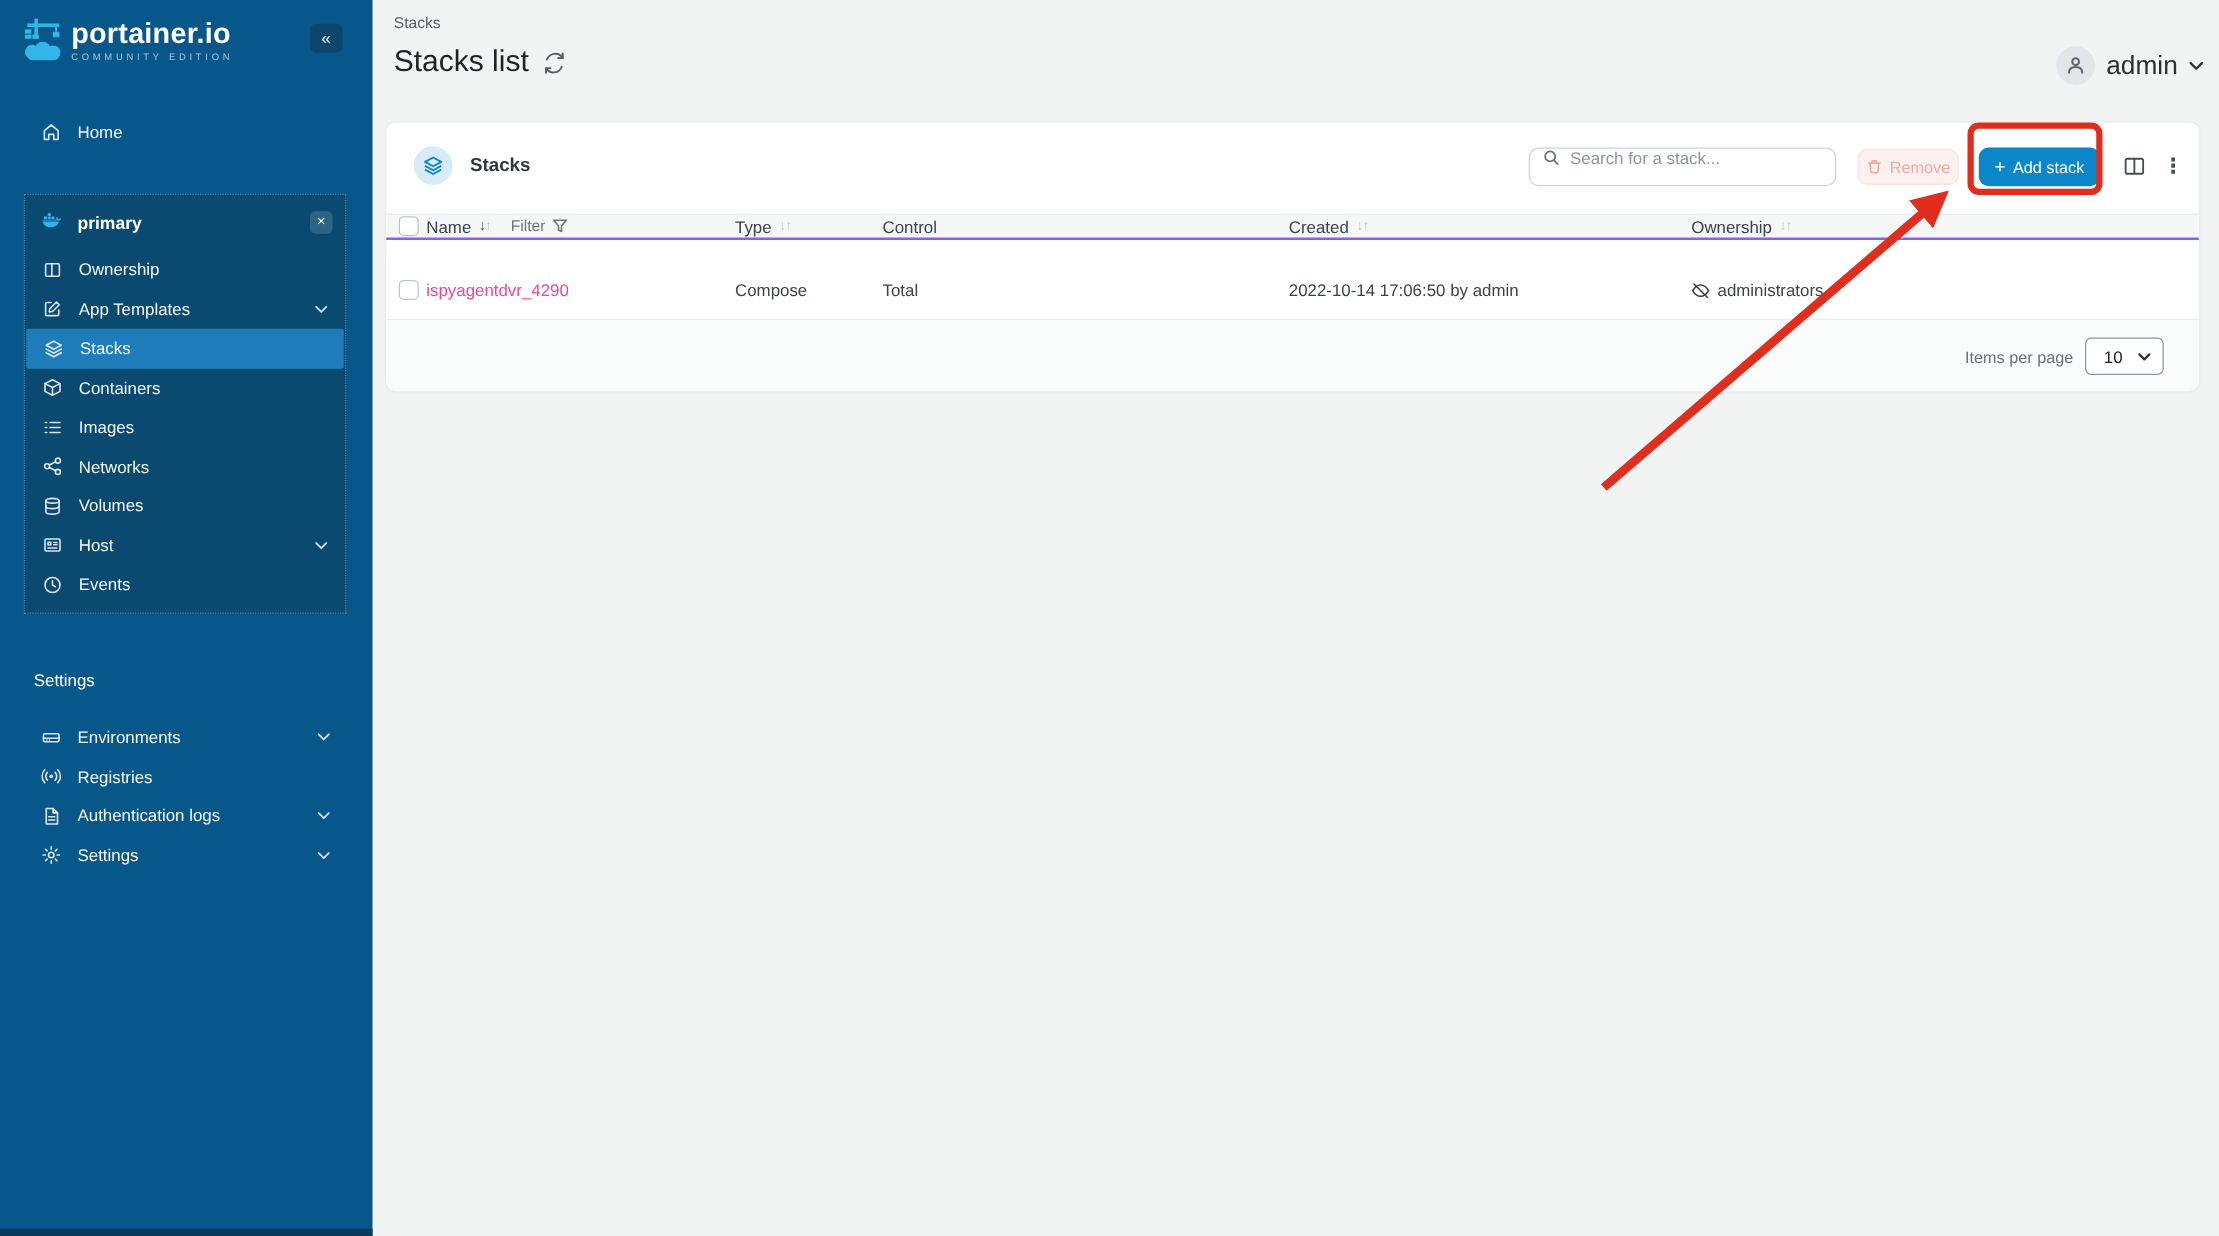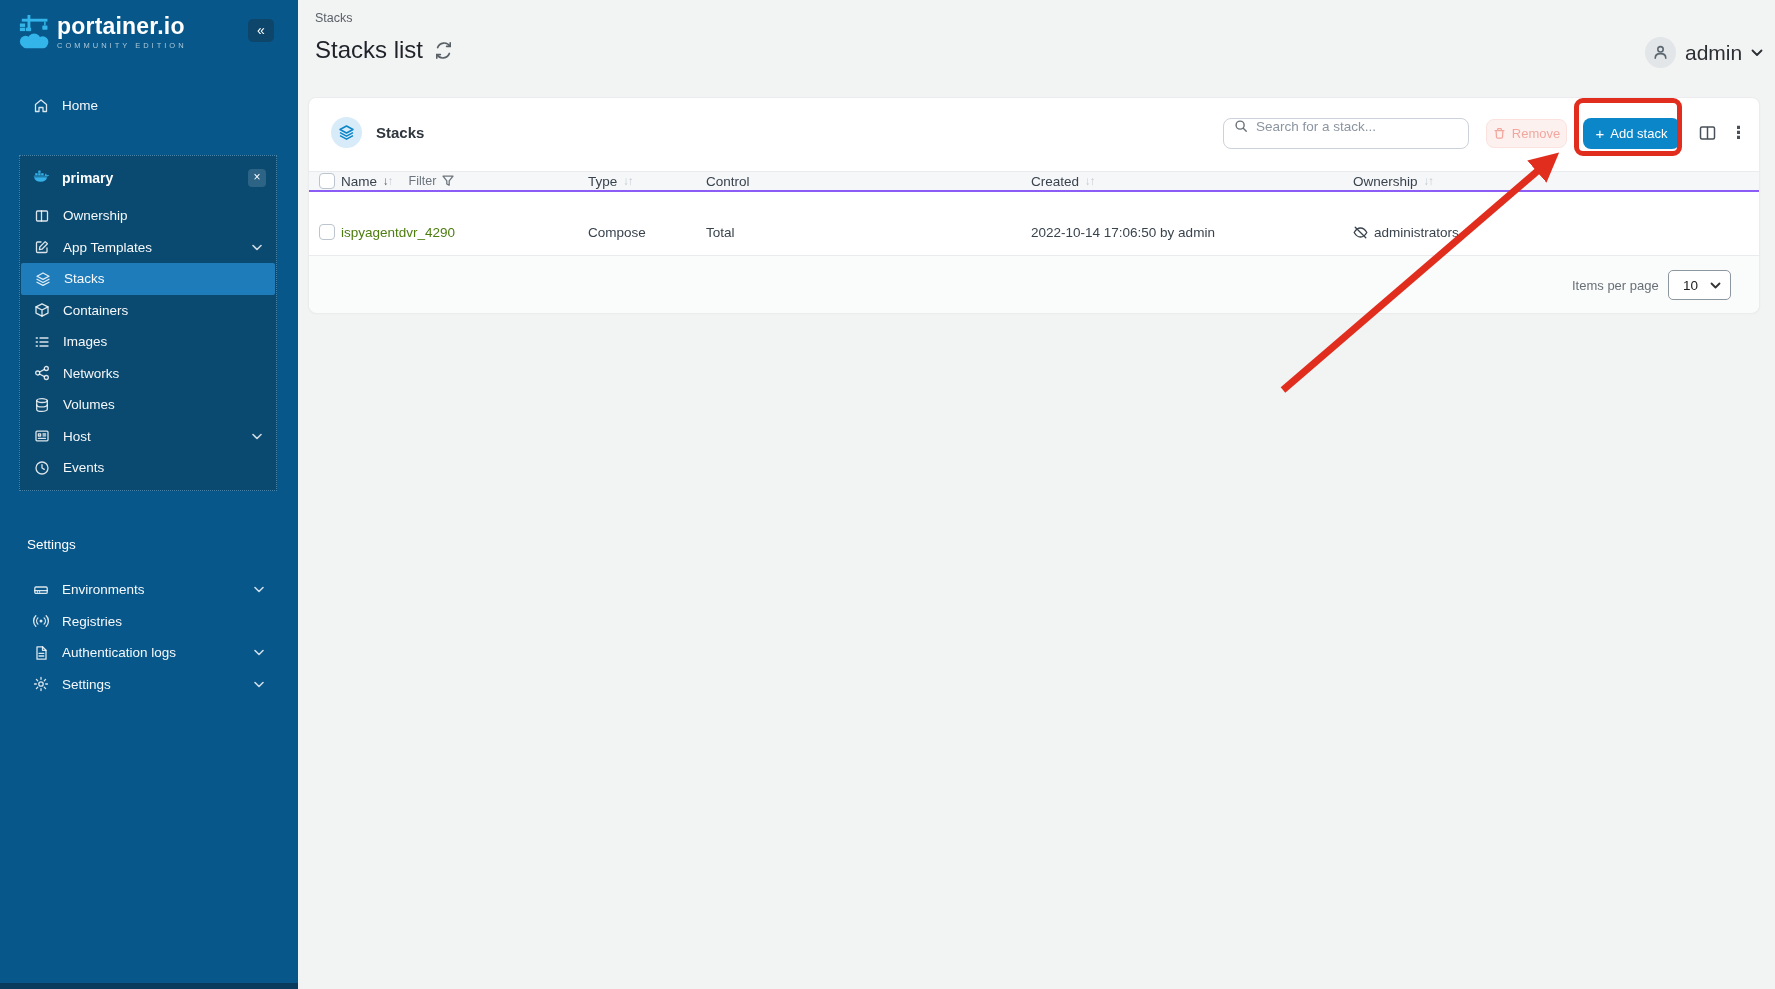--- a/index.html
+++ b/index.html
@@ -60,21 +60,21 @@
   .thead { position:absolute; left:0; top:73px; width:100%; height:21px; background:#f6f7f9; border-top:1px solid #e9ebef; border-bottom:2px solid #8b5cf6; }
   .trow  { position:absolute; left:0; top:111px; width:100%; height:47px; border-bottom:1px solid #e9ebef; background:#fff; }
   .cell { position:absolute; top:0; height:100%; display:flex; align-items:center; gap:6px; font-size:13.5px; color:#39434d; }
   .thead .cell { font-weight:500; color:#39434d; cursor:pointer; }
   .cb { position:absolute; left:10px; top:50%; margin-top:-8px; width:16px; height:16px; border:1px solid #bcc4cd; border-radius:4px; background:#fff; cursor:pointer; }
   .sorts { font-size:11.5px; letter-spacing:-1px; }
   .sd { color:#4b5563; } .su { color:#c3c9d1; }
   .sorts.muted .sd, .sorts.muted .su { color:#c3c9d1; }
   .filter-lab { font-size:12.5px; color:#6c757d; margin-left:10px; cursor:pointer; }
   .funnel { width:12px; height:12px; stroke:#6c757d; fill:none; stroke-width:1.3; stroke-linejoin:round; cursor:pointer; }
-  .stack-link { color:#4d7c0f; cursor:pointer; }
+  .stack-link { color:#ec4899; cursor:pointer; }
   .eye-slash { width:15px; height:15px; stroke:#39434d; fill:none; stroke-width:1.3; stroke-linecap:round; }
 
   
   .tfoot { position:absolute; left:0; top:158px; width:100%; height:57px; background:#fafbfb; border-radius:0 0 8px 8px; }
   .ipp-label { position:absolute; left:1263px; top:180px; font-size:13px; color:#697077; }
   .ipp-select { position:absolute; left:1359px; top:172px; width:63px; height:30px; border:1px solid #8d979f; border-radius:5px; background:#fff; display:flex; align-items:center; justify-content:space-between; padding:0 9px 0 14px; font-size:13.5px; color:#222; cursor:pointer; }
   .ipp-select svg { width:11px; height:7px; stroke:#333; fill:none; stroke-width:1.8; stroke-linecap:round; stroke-linejoin:round; }
 
   
   .hl-rect { position:absolute; left:1574px; top:98px; width:108px; height:58px; border:5px solid #e02d1d; border-radius:9px; pointer-events:none; z-index:50; }

